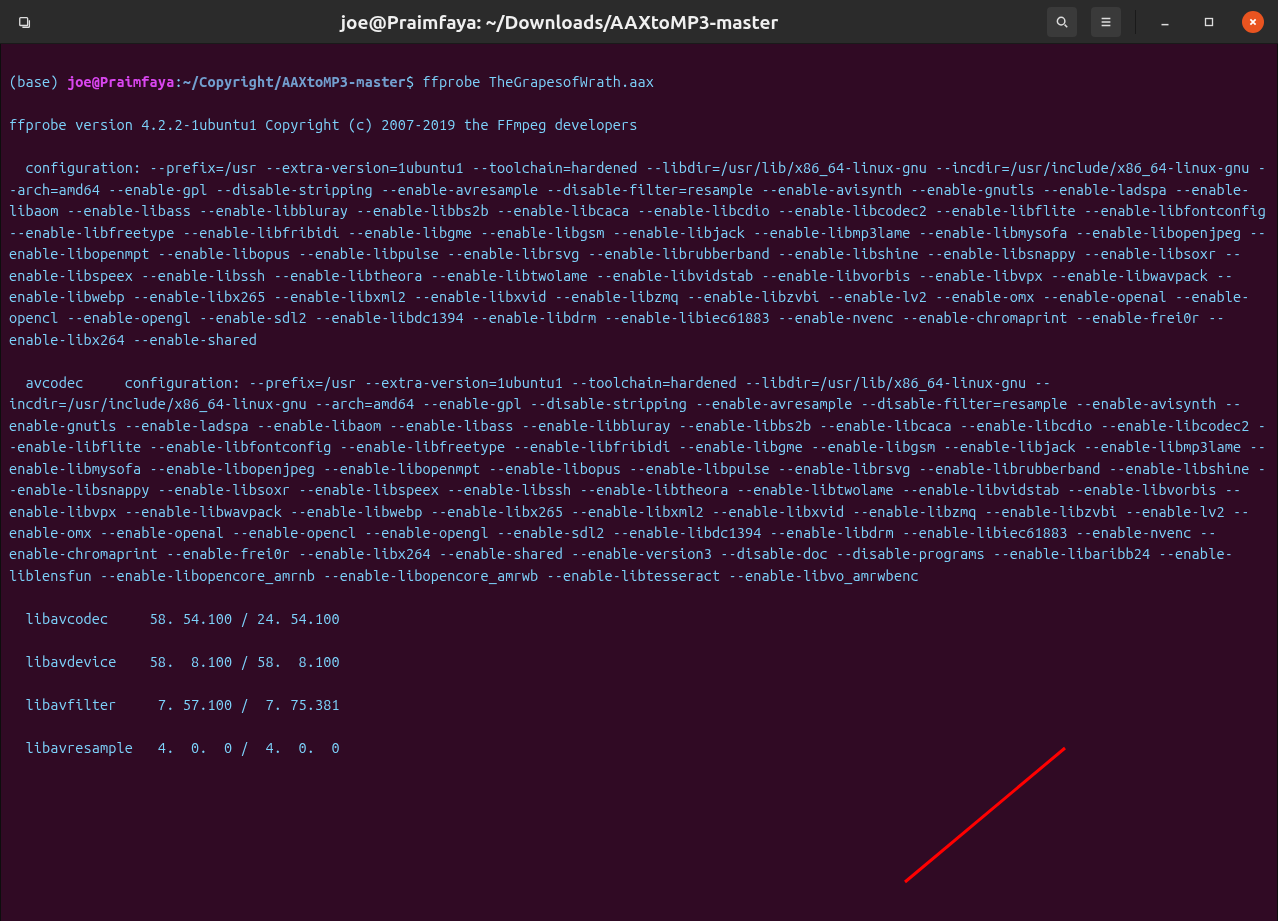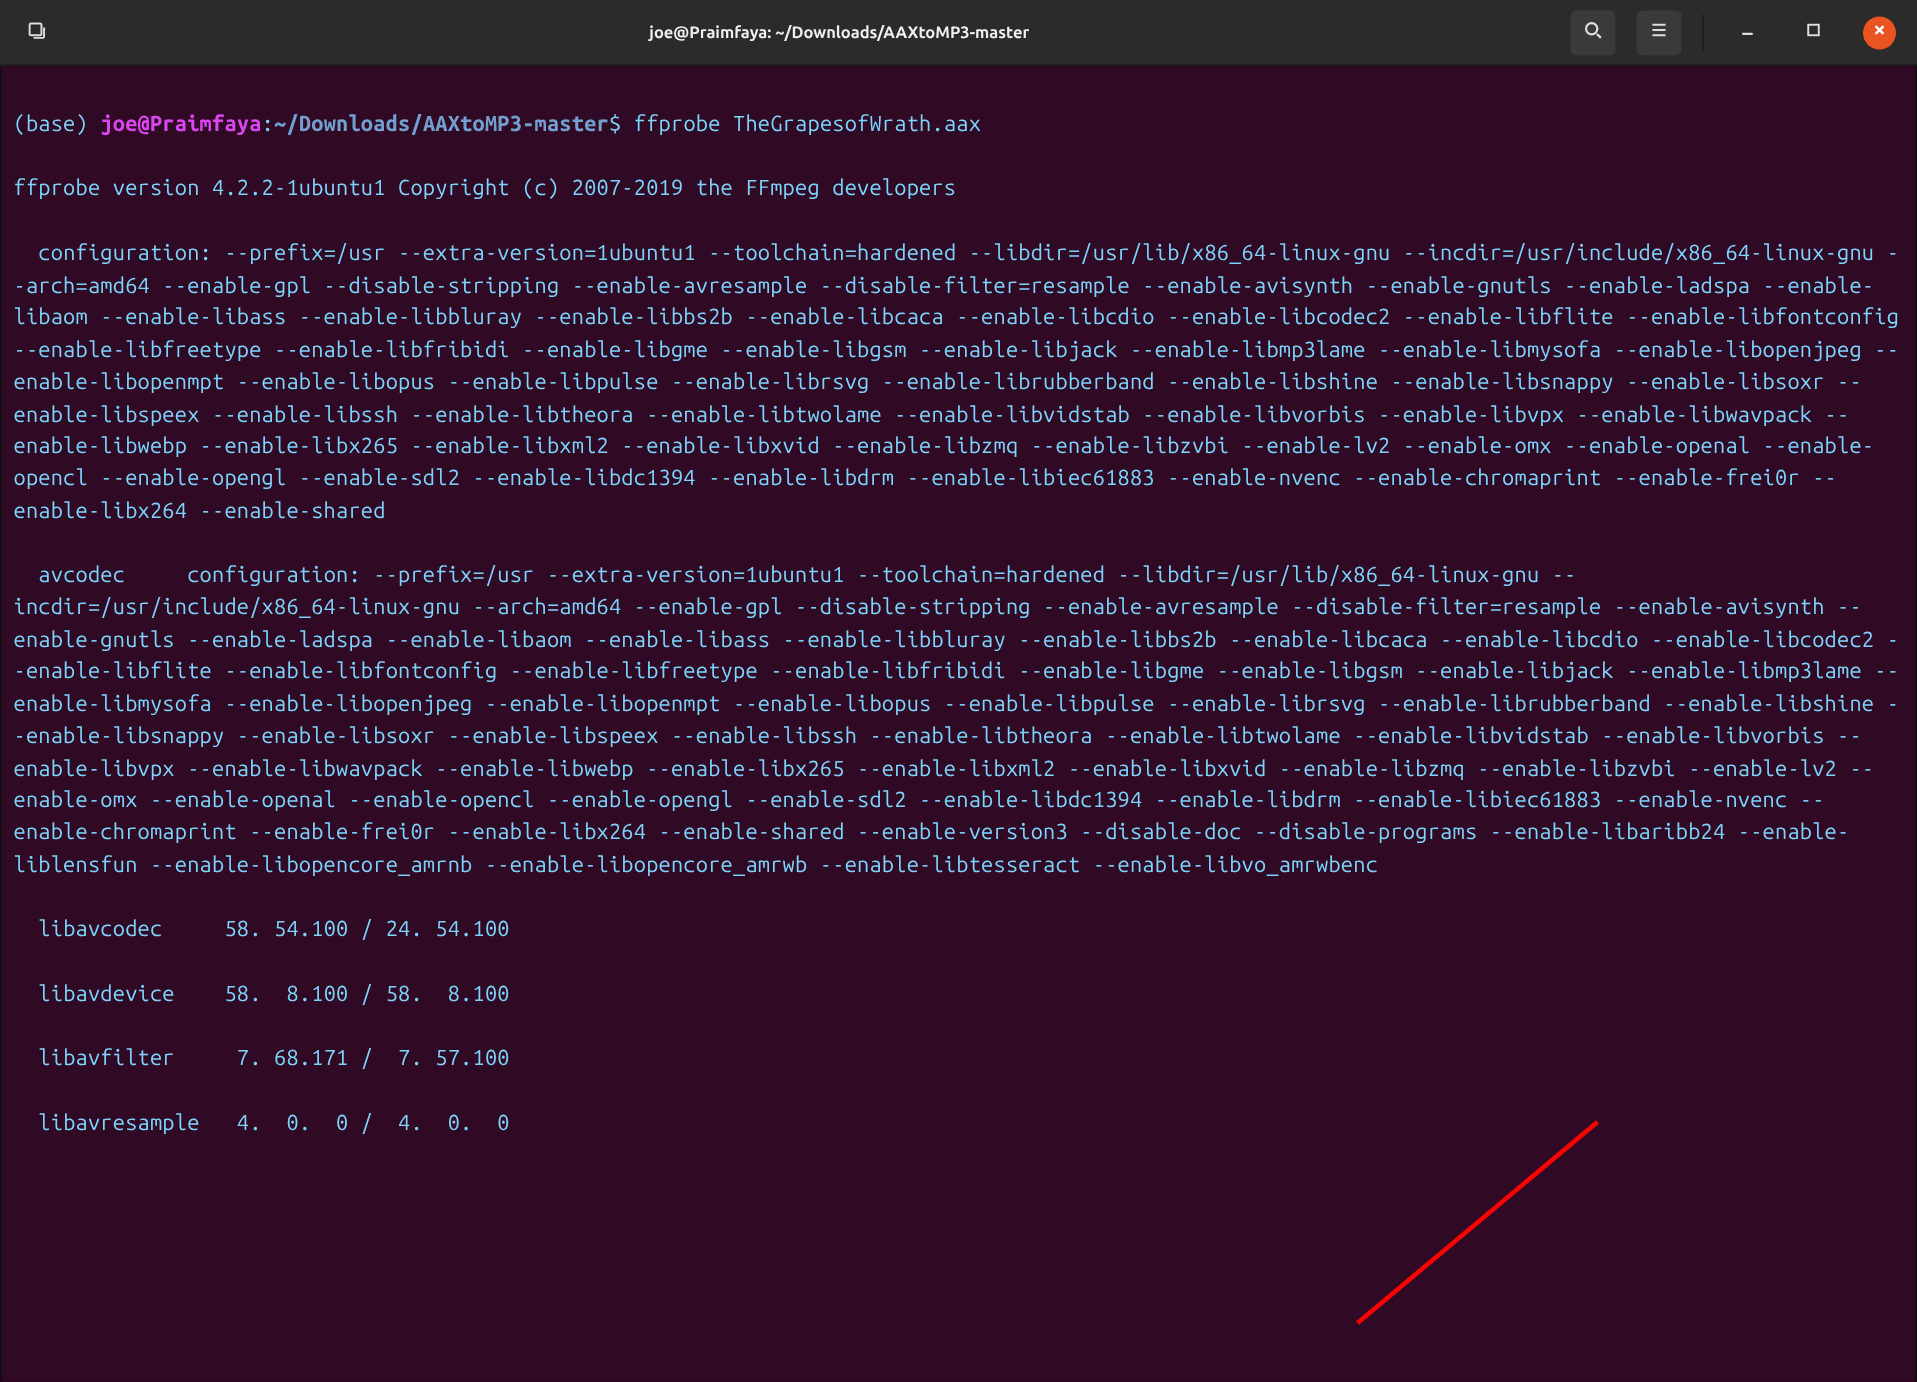--- a/index.html
+++ b/index.html
@@ -15,21 +15,21 @@
 
   .titlebar {
     height: 44px;
     background: #2b2b2b;
     border-bottom: 1px solid #1a1a1a;
     display: flex;
     align-items: center;
     padding: 0 6px;
     color: #f0f0f0;
     font-family: "Ubuntu", sans-serif;
-    font-size: 11px;
+    font-size: 19px;
     font-weight: bold;
   }
   .tb-left, .tb-right { display: flex; align-items: center; gap: 6px; }
   .tb-left { width: 70px; }
   .tb-center { flex: 1; text-align: center; }
   .tb-right { justify-content: flex-end; }
 
   .tb-btn {
     width: 30px; height: 30px;
     border-radius: 4px;
@@ -126,27 +126,27 @@
       <span>
         <svg viewBox="0 0 16 16" stroke="#ffffff" stroke-width="2">
             <path d="M5 5l6 6M11 5l-6 6"></path>
           </svg>
       </span>
     </div>
   </div>
 </div>
 
 <div class="terminal">
-<div class="prompt-line"><span class="c-white">(base) </span><span class="c-green">joe@Praimfaya</span><span class="c-white">:</span><span class="c-blue">~/Downloads/AAXtoMP3-master</span><span class="c-white">$</span><span class="c-white"> ffprobe TheGrapesofWrath.aax</span></div>
+<div class="prompt-line"><span class="c-white">(base) </span><span class="c-green">joe@Praimfaya</span><span class="c-white">:</span><span class="c-blue">~/Copyright/AAXtoMP3-master</span><span class="c-white">$</span><span class="c-white"> ffprobe TheGrapesofWrath.aax</span></div>
 <div class="c-white">ffprobe version 4.2.2-1ubuntu1 Copyright (c) 2007-2019 the FFmpeg developers</div>
 <div class="c-white">  configuration: --prefix=/usr --extra-version=1ubuntu1 --toolchain=hardened --libdir=/usr/lib/x86_64-linux-gnu --incdir=/usr/include/x86_64-linux-gnu --arch=amd64 --enable-gpl --disable-stripping --enable-avresample --disable-filter=resample --enable-avisynth --enable-gnutls --enable-ladspa --enable-libaom --enable-libass --enable-libbluray --enable-libbs2b --enable-libcaca --enable-libcdio --enable-libcodec2 --enable-libflite --enable-libfontconfig --enable-libfreetype --enable-libfribidi --enable-libgme --enable-libgsm --enable-libjack --enable-libmp3lame --enable-libmysofa --enable-libopenjpeg --enable-libopenmpt --enable-libopus --enable-libpulse --enable-librsvg --enable-librubberband --enable-libshine --enable-libsnappy --enable-libsoxr --enable-libspeex --enable-libssh --enable-libtheora --enable-libtwolame --enable-libvidstab --enable-libvorbis --enable-libvpx --enable-libwavpack --enable-libwebp --enable-libx265 --enable-libxml2 --enable-libxvid --enable-libzmq --enable-libzvbi --enable-lv2 --enable-omx --enable-openal --enable-opencl --enable-opengl --enable-sdl2 --enable-libdc1394 --enable-libdrm --enable-libiec61883 --enable-nvenc --enable-chromaprint --enable-frei0r --enable-libx264 --enable-shared</div>
 <div class="c-white">  avcodec     configuration: --prefix=/usr --extra-version=1ubuntu1 --toolchain=hardened --libdir=/usr/lib/x86_64-linux-gnu --incdir=/usr/include/x86_64-linux-gnu --arch=amd64 --enable-gpl --disable-stripping --enable-avresample --disable-filter=resample --enable-avisynth --enable-gnutls --enable-ladspa --enable-libaom --enable-libass --enable-libbluray --enable-libbs2b --enable-libcaca --enable-libcdio --enable-libcodec2 --enable-libflite --enable-libfontconfig --enable-libfreetype --enable-libfribidi --enable-libgme --enable-libgsm --enable-libjack --enable-libmp3lame --enable-libmysofa --enable-libopenjpeg --enable-libopenmpt --enable-libopus --enable-libpulse --enable-librsvg --enable-librubberband --enable-libshine --enable-libsnappy --enable-libsoxr --enable-libspeex --enable-libssh --enable-libtheora --enable-libtwolame --enable-libvidstab --enable-libvorbis --enable-libvpx --enable-libwavpack --enable-libwebp --enable-libx265 --enable-libxml2 --enable-libxvid --enable-libzmq --enable-libzvbi --enable-lv2 --enable-omx --enable-openal --enable-opencl --enable-opengl --enable-sdl2 --enable-libdc1394 --enable-libdrm --enable-libiec61883 --enable-nvenc --enable-chromaprint --enable-frei0r --enable-libx264 --enable-shared --enable-version3 --disable-doc --disable-programs --enable-libaribb24 --enable-liblensfun --enable-libopencore_amrnb --enable-libopencore_amrwb --enable-libtesseract --enable-libvo_amrwbenc</div>
 <div class="c-white">  libavcodec     58. 54.100 / 24. 54.100</div>
 <div class="c-white">  libavdevice    58.  8.100 / 58.  8.100</div>
-<div class="c-white">  libavfilter     7. 68.171 /  7. 57.100</div>
+<div class="c-white">  libavfilter     7. 57.100 /  7. 75.381</div>
 <div class="c-white">  libavresample   4.  0.  0 /  4.  0.  0</div>
 
 
 
 
 
 </div>
 
 <svg class="arrow" style="left:890px; top:740px; width:190px; height:155px;">
   <line x1="175" y1="8" x2="15" y2="142" stroke="#ff0000" stroke-width="3"></line>

